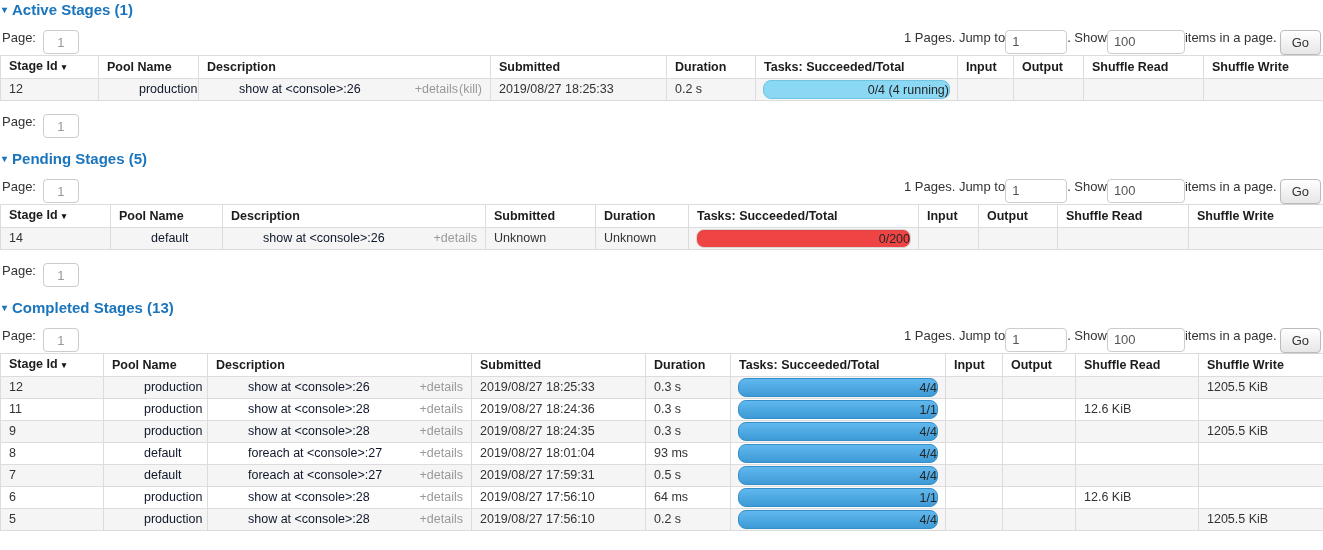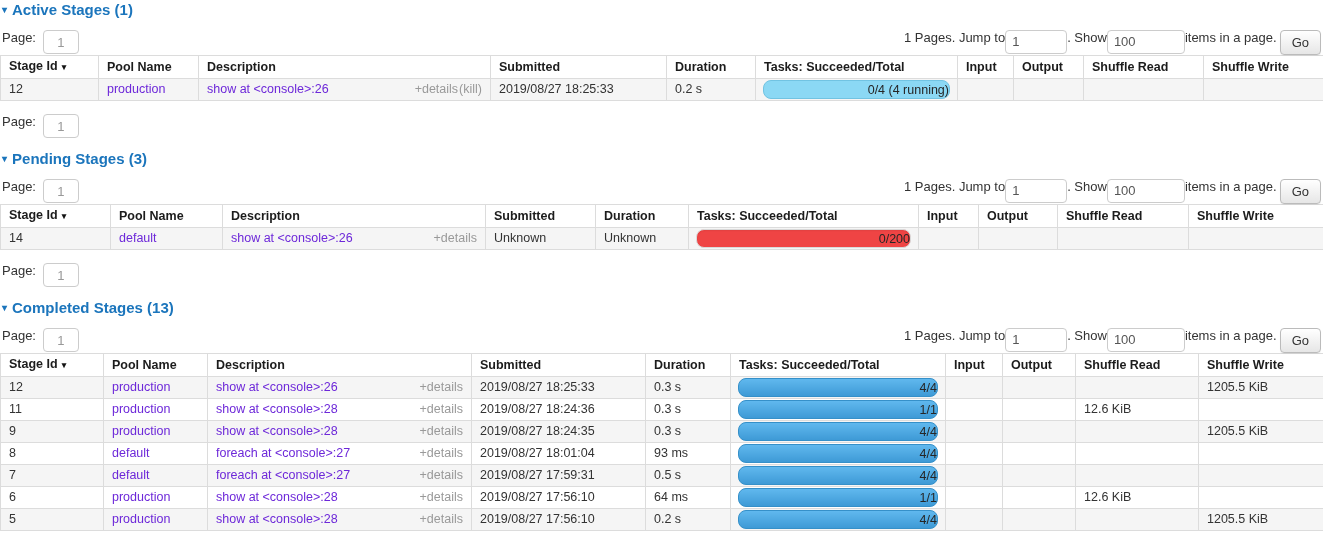--- a/index.html
+++ b/index.html
@@ -48,21 +48,21 @@
   }
   .tbl th, .tbl td {
     border:1px solid #dcdcdc; padding:4px 8px; text-align:left;
     line-height:13px; overflow:hidden; white-space:nowrap;
   }
   .tbl th { font-weight:bold; color:#1c1c1c; background:#fff; cursor:pointer; }
   .tbl tbody tr:nth-child(odd) { background:#f5f5f5; }
   .tbl tbody tr:nth-child(even) { background:#fff; }
   .sort { font-size:9px; margin-left:4px; color:#111; }
 
-  .cell-link { color:#6d28d9; text-decoration:none; cursor:pointer; }
+  .cell-link { color:#0f172a; text-decoration:none; cursor:pointer;margin-left:32px; }
   .desc-wrap { display:flex; justify-content:space-between; align-items:center; }
   .desc-right { white-space:nowrap; }
   .details-link { color:#999; text-decoration:none; cursor:pointer; }
   .kill-link { color:#999; text-decoration:none; cursor:pointer; margin-left:1px; }
 
   .tasks-td { padding:1px 7px !important; }
   .progress {
     height:19px; border-radius:8px; text-align:right; line-height:18px;
     font-size:12.5px; color:#262626; width:100%;
   }
@@ -145,21 +145,21 @@
       <div class="pager-row pager-bottom">
         <div class="pager-left">
           <span>Page:</span>
           <input class="page-input" type="text" value="1" style="">
         </div>
       </div>
     </div>
     <div class="section">
       <div class="section-heading">
         <span class="tri">▾</span>
-        <span>Pending Stages (3)</span>
+        <span>Pending Stages (5)</span>
       </div>
       <div class="pager-row pager-top">
         <div class="pager-left">
           <span>Page:</span>
           <input class="page-input" type="text" value="1" style="">
         </div>
         <div class="pager-right">
           <span>1 Pages. Jump to</span>
           <input class="nav-input jump-input" type="text" value="1" style="">
           <span>. Show</span>

